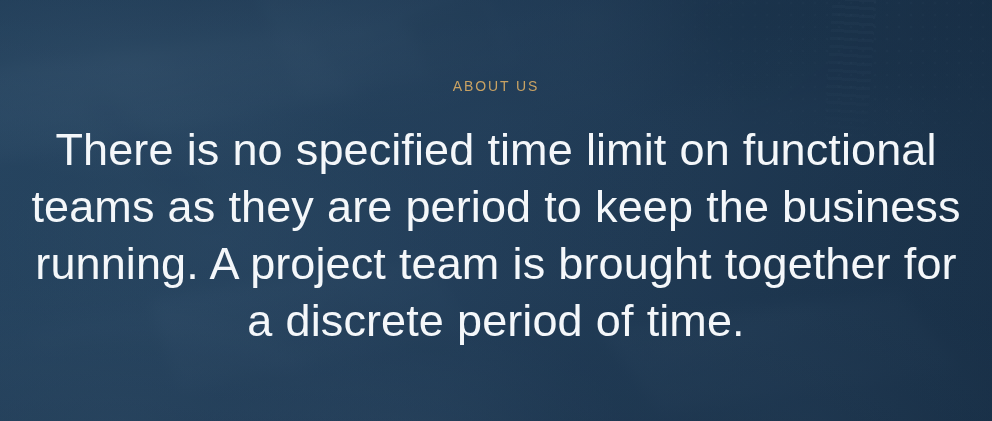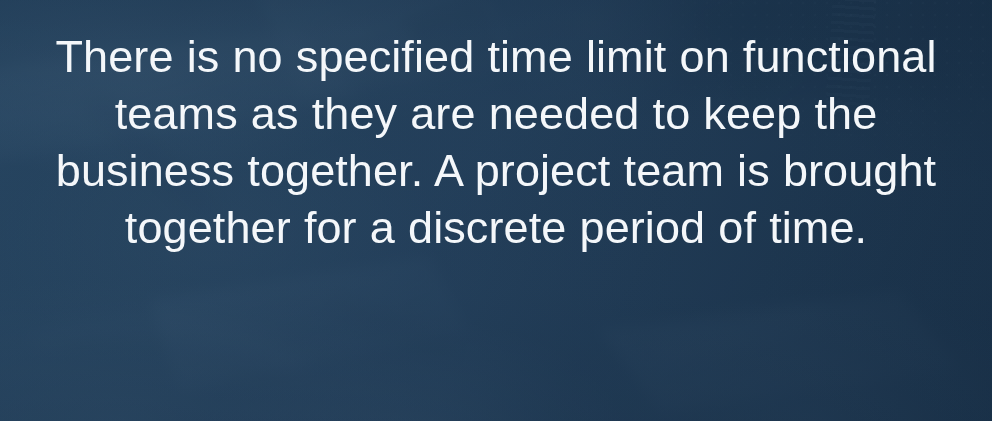--- a/index.html
+++ b/index.html
@@ -190,16 +190,17 @@
       <path d="M330,300 L450,352" stroke="#0b1c2e" stroke-opacity="0.22" stroke-width="7"></path>
       <path d="M660,352 L810,318" stroke="#a8c6e0" stroke-opacity="0.18" stroke-width="8"></path>
       <path d="M40,340 Q180,300 300,366" stroke="#a8c6e0" stroke-opacity="0.16" stroke-width="14"></path>
       <path d="M890,60 L960,110" stroke="#0b1c2e" stroke-opacity="0.26" stroke-width="6"></path>
     </g>
   </svg>
 
   <div class="bg-overlay"></div>
 
   <div class="content">
-    <h1 class="headline">There is no specified time limit on functional teams as they are needed to keep the business together. A project team is brought together for a discrete period of time.</h1>
+    <div class="eyebrow">ABOUT US</div>
+    <h1 class="headline">There is no specified time limit on functional teams as they are period to keep the business running. A project team is brought together for a discrete period of time.</h1>
   </div>
 
 </div>
 
 </body></html>

